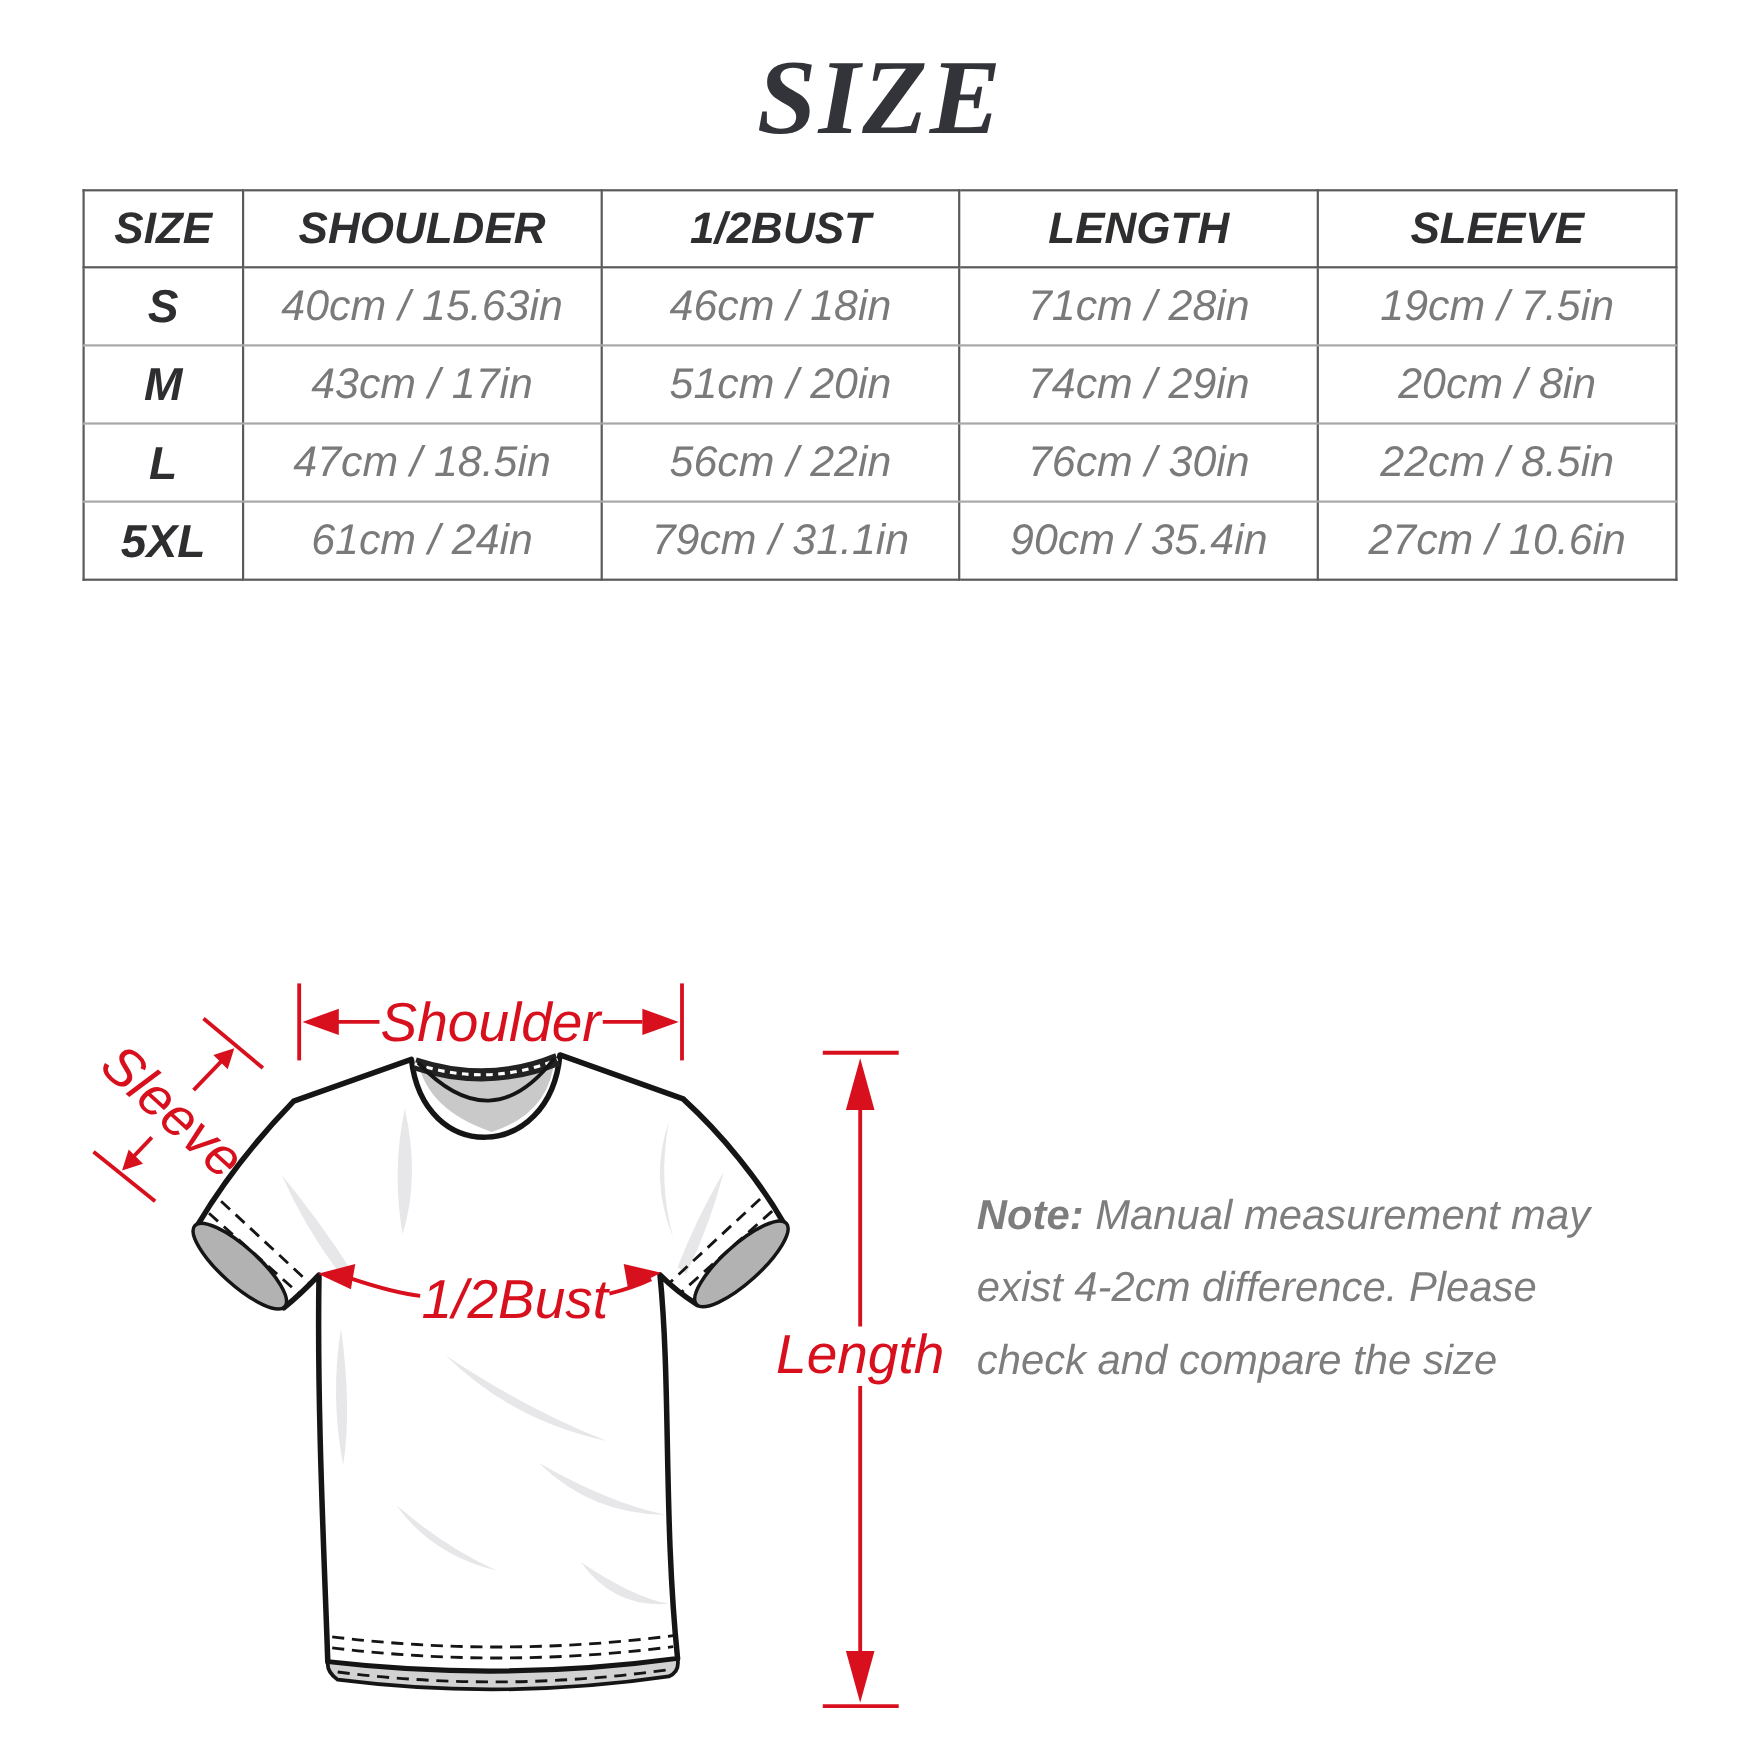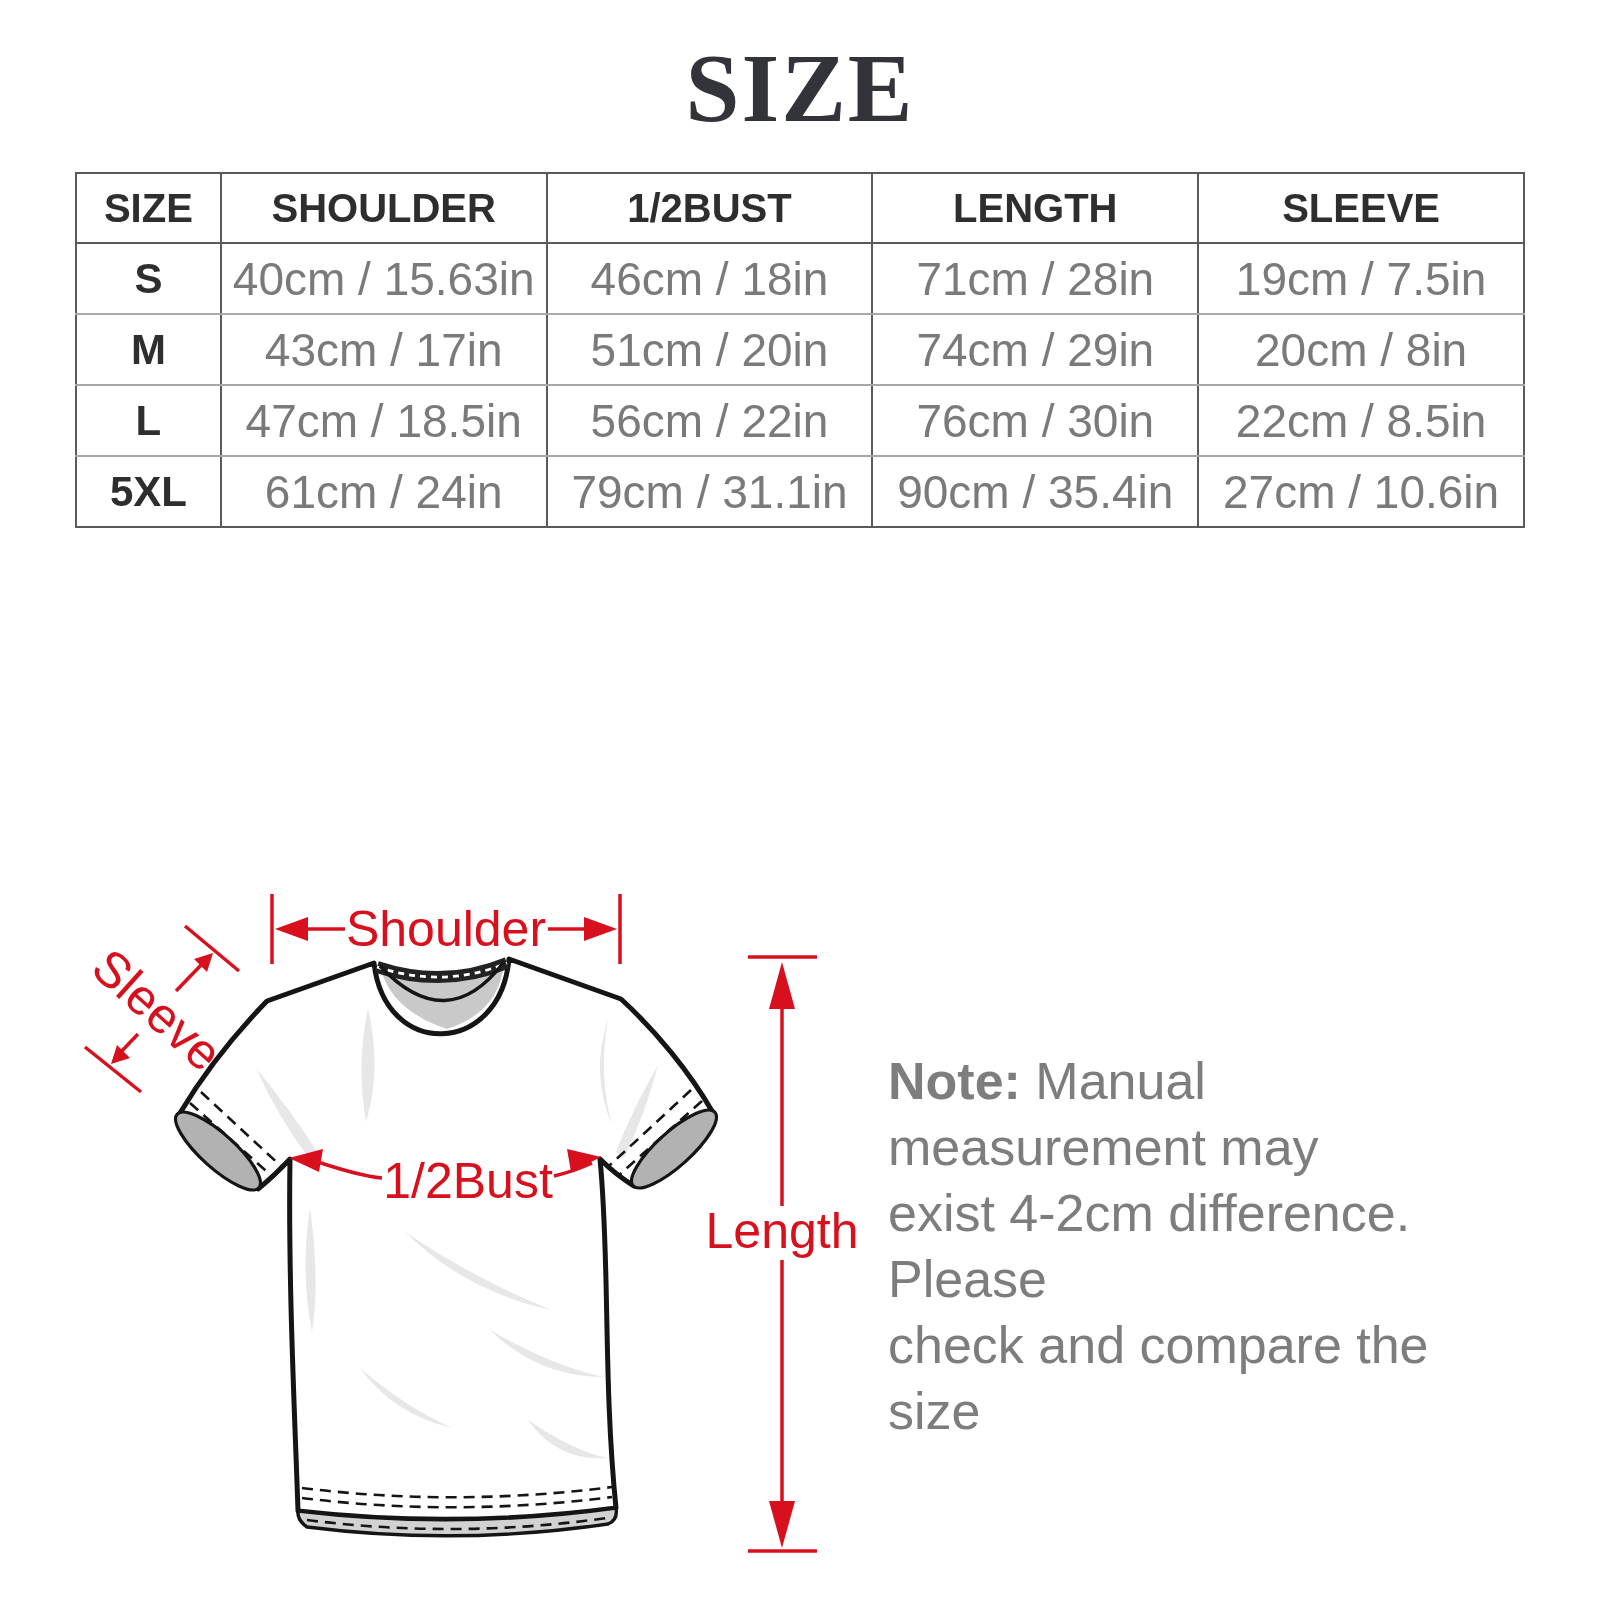--- a/index.html
+++ b/index.html
@@ -9,20 +9,21 @@
     --table-light:#a8a8a8;
     --head-text:#2e2e31;
     --cell-text:#7a7a7a;
     --note-text:#7d7d7d;
     --title-text:#33333a;
   }
   html,body{margin:0;padding:0;background:#fff;}
   .canvas{
     position:relative;width:1600px;height:1600px;background:#ffffff;overflow:hidden;
     font-family:"Liberation Sans",sans-serif;
+    font-style:italic;
   }
   .page-title{
     position:absolute;top:40px;left:0;width:1600px;text-align:center;
     font-family:"Liberation Serif",serif;font-weight:bold;font-size:97px;
     color:var(--title-text);letter-spacing:2px;line-height:1;
   }
   table.size-table{
     position:absolute;left:75px;top:172px;width:1450px;
     border-collapse:collapse;table-layout:fixed;background:#fff;
   }
@@ -34,32 +35,32 @@
     border-right:2px solid var(--table-dark);
     border-top:2px solid var(--table-light);
     border-bottom:2px solid var(--table-light);
     white-space:nowrap;overflow:hidden;
   }
   .size-table thead th{
     height:68px;font-size:40px;font-weight:bold;color:var(--head-text);
     border-top:2px solid var(--table-dark);
     border-bottom:2px solid var(--table-dark);
   }
-  .size-table tbody td{height:69px;font-size:46px;color:var(--cell-text);}
+  .size-table tbody td{height:69px;font-size:39px;color:var(--cell-text);}
   .size-table tbody td.size-cell{font-size:42px;font-weight:bold;color:var(--head-text);}
   .size-table tbody tr:last-child td{border-bottom:2px solid var(--table-dark);}
   .diagram{position:absolute;left:60px;top:860px;width:840px;height:740px;}
   .red-stroke{stroke:var(--accent-red);stroke-width:3.5;fill:none;}
   .red-fill{fill:var(--accent-red);stroke:none;}
   .red-text{fill:var(--accent-red);font-family:"Liberation Sans",sans-serif;font-size:50px;}
   .shirt-line{fill:none;stroke:var(--ink);}
   .stitch{fill:none;stroke:var(--ink);stroke-width:2.6;stroke-dasharray:11 7;}
   .note-block{
-    position:absolute;left:888px;top:1048px;width:640px;
-    font-size:52px;line-height:66px;color:var(--note-text);
+    position:absolute;left:888px;top:1072px;width:640px;
+    font-size:38px;line-height:66px;color:var(--note-text);
   }
   .note-block b{font-weight:bold;}
 </style>
 </head>
 <body>
 
 <div class="canvas">
 
   <div class="page-title">SIZE</div>
 

